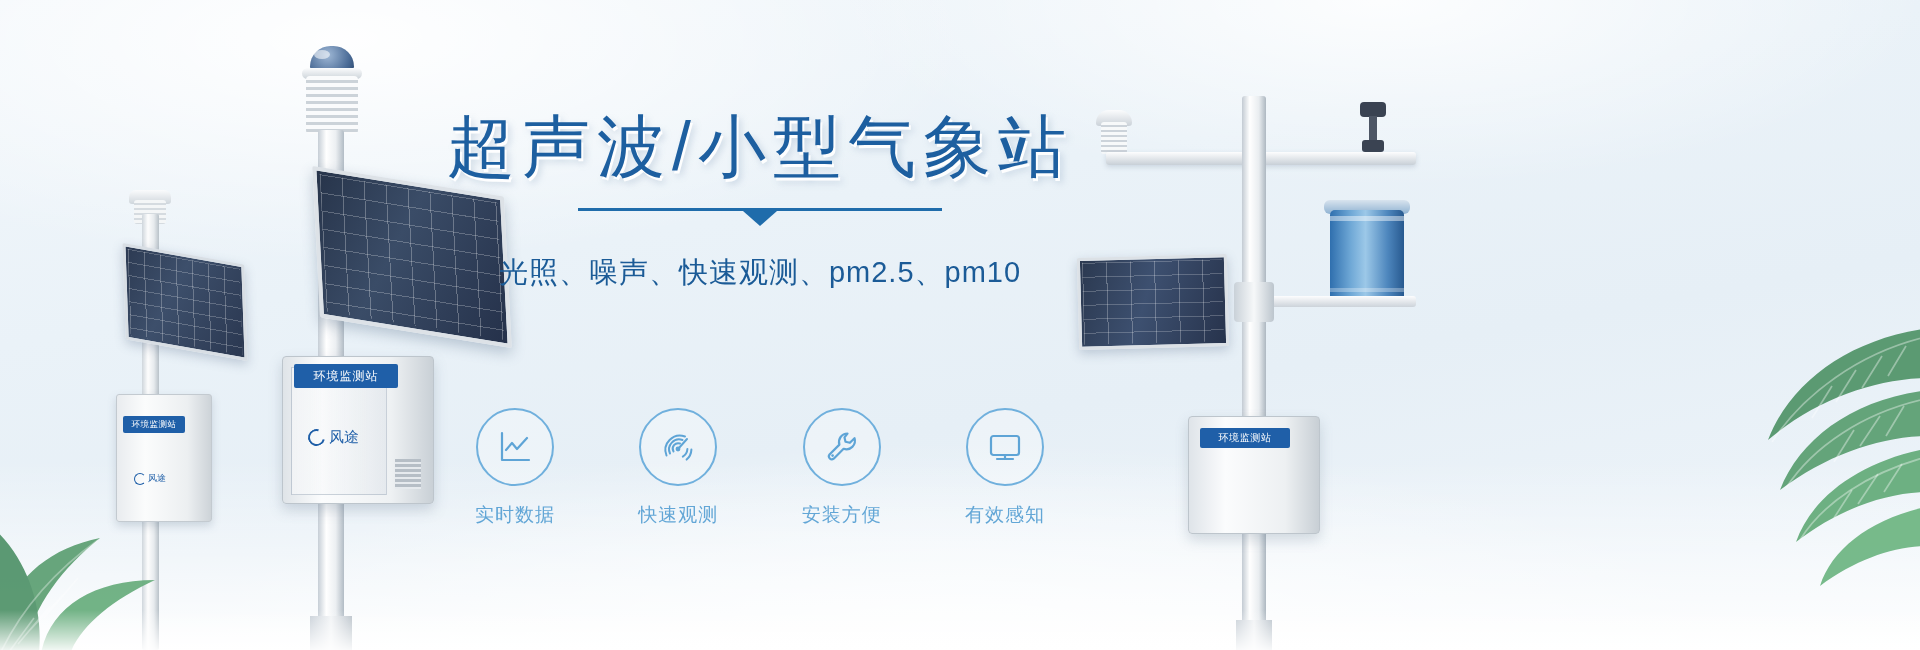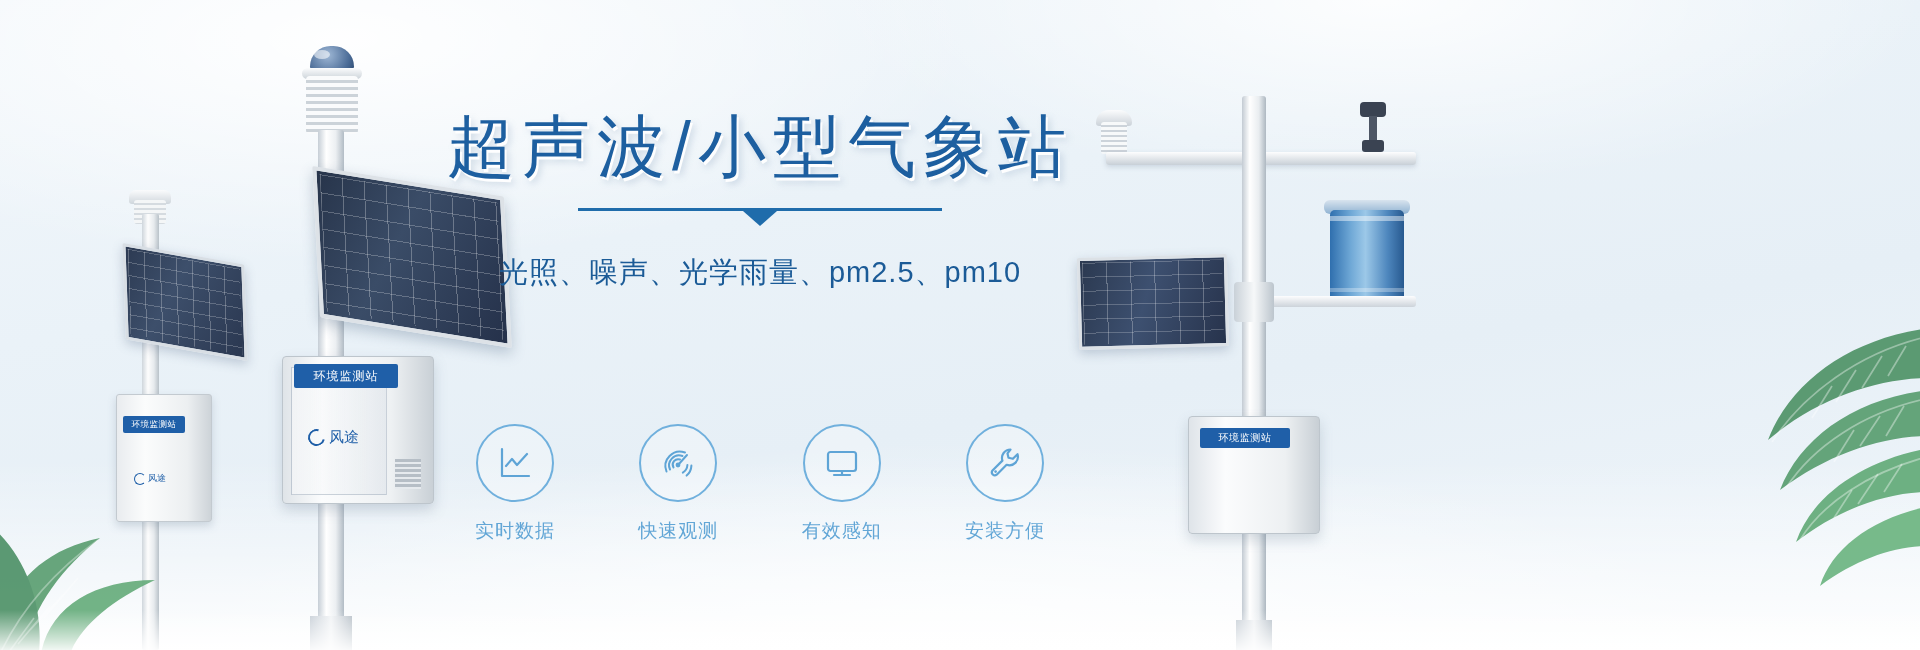--- a/index.html
+++ b/index.html
@@ -53,21 +53,21 @@
     border-top: 15px solid #1f6cab;
   }
   .sub-lines { margin-top: 22px; }
   .sub-line {
     font-size: 29px; color: #1b5b97; letter-spacing: 1px;
     line-height: 1.72; white-space: nowrap; font-weight: 400;
   }
 
   
   .features {
-    position: absolute; left: 440px; top: 424px; width: 640px;
+    position: absolute; left: 440px; top: 408px; width: 640px;
     display: flex; justify-content: space-between; z-index: 40;
   }
   .feature { width: 150px; text-align: center; }
   .feature .circle {
     width: 78px; height: 78px; margin: 0 auto;
     border: 2px solid #70b0dd; border-radius: 50%;
     display: flex; align-items: center; justify-content: center;
     background: rgba(255,255,255,.28);
   }
   .feature .circle svg { display: block; }
@@ -397,21 +397,21 @@
 
   <div class="center-block">
     <div class="title">超声波/小型气象站</div>
 
     <div class="divider">
       <div class="line"></div>
       <div class="tri"></div>
     </div>
 
     <div class="sub-lines">
-      <div class="sub-line">光照、噪声、光学雨量、pm2.5、pm10</div>
+      <div class="sub-line">光照、噪声、快速观测、pm2.5、pm10</div>
     </div>
   </div>
 
   <div class="features">
 
     <div class="feature">
       <div class="circle">
         <svg width="40" height="40" viewBox="0 0 40 40" fill="none" stroke="#5ea4d6" stroke-width="2.2" stroke-linecap="round" stroke-linejoin="round">
           <path d="M7 6 V33 H34"></path>
           <path d="M11 23 L17 16 L22 22 L32 11"></path>
@@ -431,34 +431,34 @@
           <path d="M24.8 29.6 A 9.5 9.5 0 0 0 29.4 22"></path>
           <path d="M28.6 32.6 A 14 14 0 0 0 33.4 22.6"></path>
         </svg>
       </div>
       <div class="flabel">快速观测</div>
     </div>
 
     <div class="feature">
       <div class="circle">
         <svg width="40" height="40" viewBox="0 0 40 40" fill="none" stroke="#5ea4d6" stroke-width="2.2" stroke-linecap="round" stroke-linejoin="round">
+          <path d="M25.5 6.5 a8.5 8.5 0 0 0 -8.1 11.1 L7.5 27.5 a3 3 0 0 0 4.2 4.2 l9.9 -9.9 a8.5 8.5 0 0 0 10.9 -10.6 l-4.6 4.6 -4.4 -1 -1 -4.4 z"></path>
+          <circle cx="10.6" cy="28.6" r="1.3" fill="#5ea4d6" stroke="none"></circle>
+        </svg>
+      </div>
+      <div class="flabel">安装方便</div>
+    </div>
+
+    <div class="feature">
+      <div class="circle">
+        <svg width="40" height="40" viewBox="0 0 40 40" fill="none" stroke="#5ea4d6" stroke-width="2.2" stroke-linecap="round" stroke-linejoin="round">
           <rect x="6" y="9" width="28" height="19" rx="2.5"></rect>
           <path d="M20 28 V32"></path>
           <path d="M12 32 H28"></path>
         </svg>
       </div>
       <div class="flabel">有效感知</div>
     </div>
 
-    <div class="feature">
-      <div class="circle">
-        <svg width="40" height="40" viewBox="0 0 40 40" fill="none" stroke="#5ea4d6" stroke-width="2.2" stroke-linecap="round" stroke-linejoin="round">
-          <path d="M25.5 6.5 a8.5 8.5 0 0 0 -8.1 11.1 L7.5 27.5 a3 3 0 0 0 4.2 4.2 l9.9 -9.9 a8.5 8.5 0 0 0 10.9 -10.6 l-4.6 4.6 -4.4 -1 -1 -4.4 z"></path>
-          <circle cx="10.6" cy="28.6" r="1.3" fill="#5ea4d6" stroke="none"></circle>
-        </svg>
-      </div>
-      <div class="flabel">安装方便</div>
-    </div>
-
   </div>
 
   <div class="shadow-ground"></div>
 </div>
 
 </body></html>

